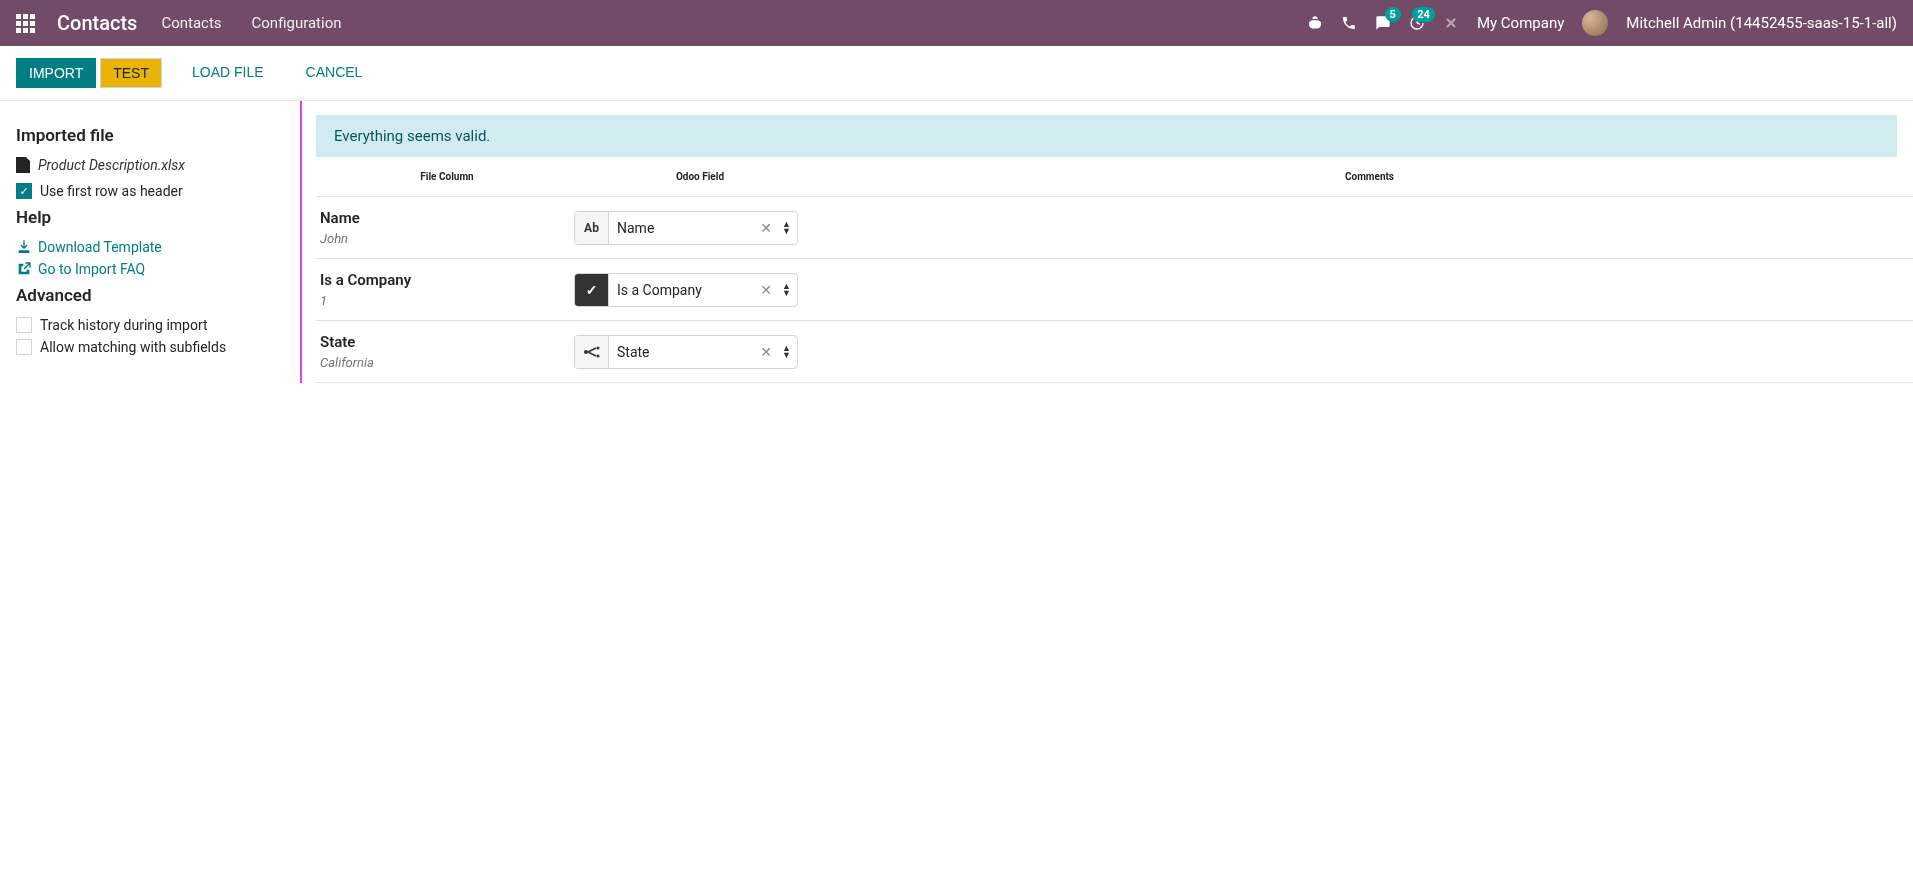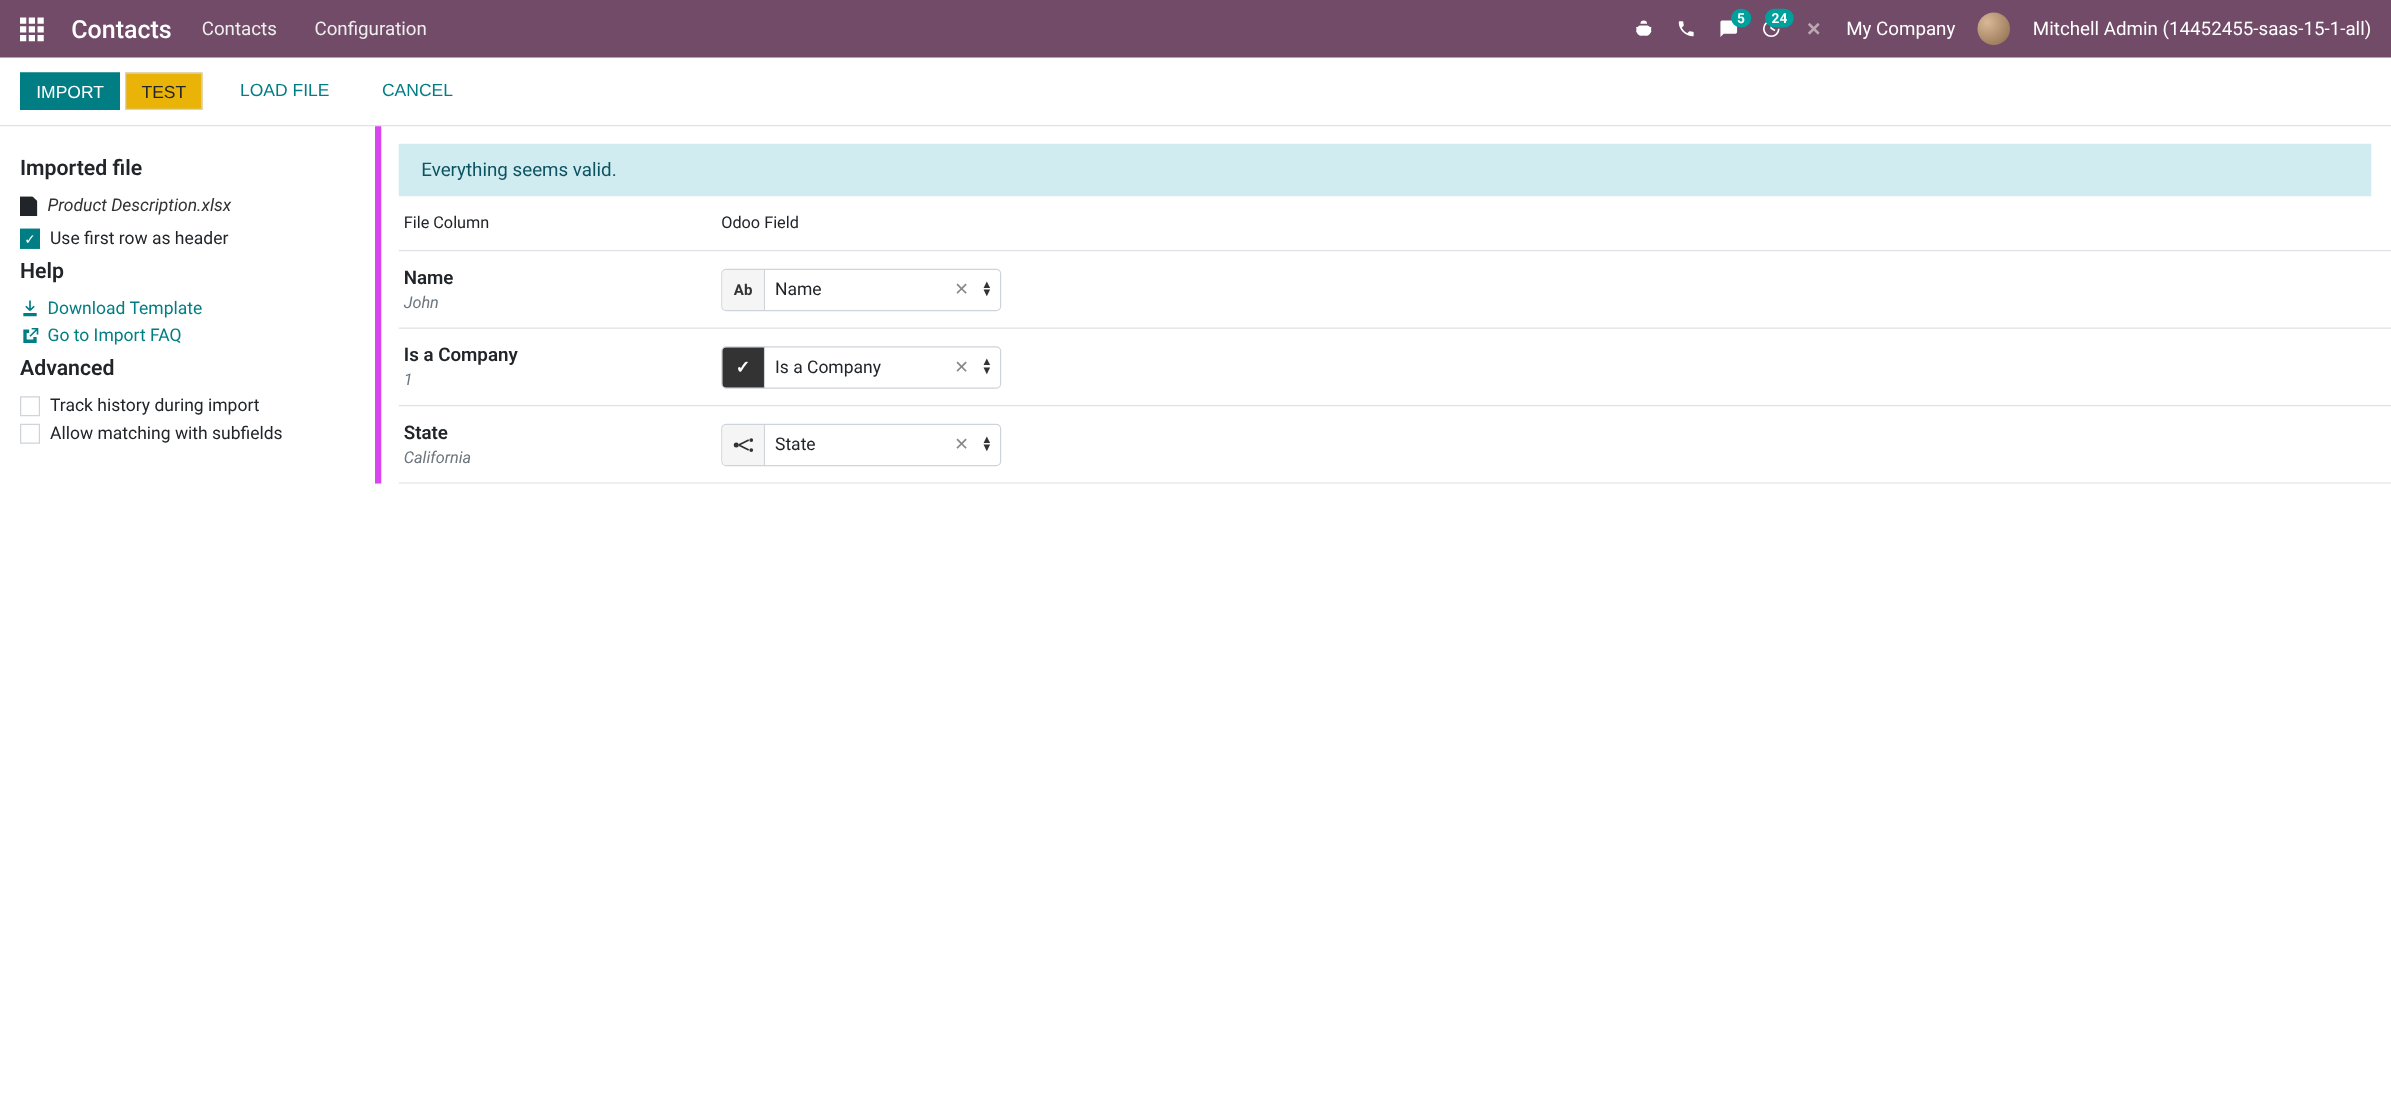--- a/index.html
+++ b/index.html
@@ -36,23 +36,23 @@
 .sidebar { width: 300px; padding: 16px; }
 .sidebar h3 { font-size: 17px; font-weight: 600; margin-bottom: 12px; margin-top: 8px; }
 .file-line { display: flex; align-items: center; gap: 8px; font-style: italic; margin-bottom: 10px; color: #333; }
 .file-icon { width: 14px; height: 16px; background: #212529; clip-path: polygon(0 0, 70% 0, 100% 25%, 100% 100%, 0 100%); }
 .check-row { display: flex; align-items: center; gap: 8px; margin-bottom: 6px; cursor: pointer; }
 .checkbox { width: 16px; height: 16px; border: 1px solid #ced4da; display: flex; align-items: center; justify-content: center; font-size: 11px; color: #fff; }
 .checkbox.checked { background: #017E84; border-color: #017E84; }
 .sidebar a { color: #017E84; text-decoration: none; display: flex; align-items: center; gap: 6px; margin-bottom: 6px; cursor: pointer; text-align: right; }
 
 
-.content { flex: 1; border-left: 5px solid #d946ef; padding: 14px 0 0 14px; }
+.content { flex: 1; border-left: 2px solid #d946ef; padding: 14px 0 0 14px; }
 .alert { background: #d1ecf1; color: #0c5460; padding: 12px 18px; margin: 0 16px 0 0; font-size: 15px; }
-.table-head { display: flex; padding: 14px 0 14px 4px; font-weight: 400; font-size: 13px; color: #212529; }
+.table-head { display: flex; padding: 14px 0 14px 4px; font-weight: 700; font-size: 10px; color: #212529; text-align: center; }
 .col-file { width: 254px; }
 .col-odoo { width: 252px; }
 .col-comments { flex: 1; }
 .row { display: flex; align-items: center; padding: 12px 0 12px 4px; border-top: 1px solid #dee2e6; }
 .row .col-file .fld { font-weight: 600; font-size: 15px; }
 .row .col-file .sample { font-style: italic; color: #6c757d; font-size: 13px; margin-top: 4px; }
 .field-select { display: flex; align-items: center; border: 1px solid #ced4da; border-radius: 4px; width: 224px; height: 34px; background: #fff; }
 .field-select .type-icon { width: 34px; height: 32px; border-right: 1px solid #ced4da; display: flex; align-items: center; justify-content: center; font-size: 12px; font-weight: bold; color: #333; background: #f5f5f5; border-radius: 3px 0 0 3px; }
 .field-select .type-icon.checkbox-type { font-size: 14px; }
 .field-select .value { flex: 1; padding: 0 8px; font-size: 14px; }
@@ -163,20 +163,21 @@
       <span>Allow matching with subfields</span>
     </div>
   </div>
 
   <div class="content">
     <div class="alert">Everything seems valid.</div>
 
     <div class="table-head">
       <div class="col-file">File Column</div>
       <div class="col-odoo">Odoo Field</div>
+      <div class="col-comments">Comments</div>
     </div>
 
     <div class="row">
       <div class="col-file">
         <div class="fld">Name</div>
         <div class="sample">John</div>
       </div>
       <div class="col-odoo">
         <div class="field-select">
           <div class="type-icon">Ab</div>

